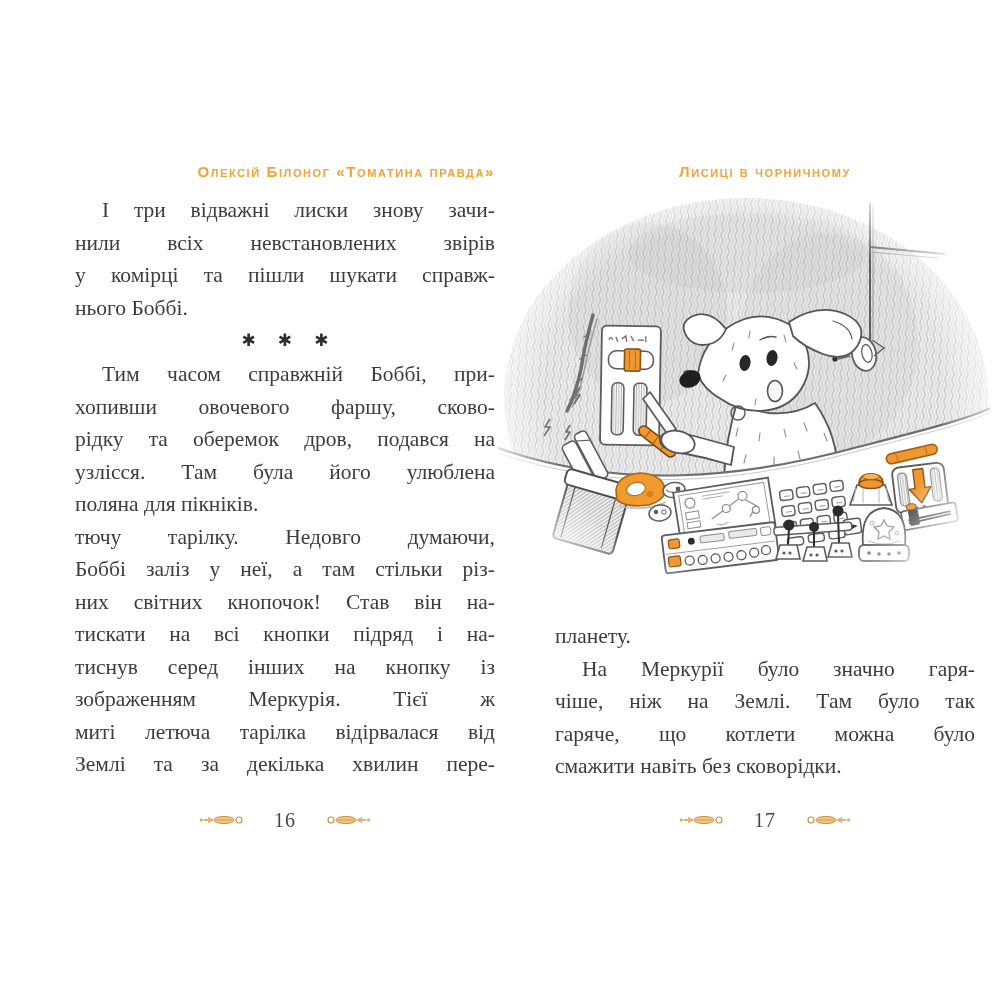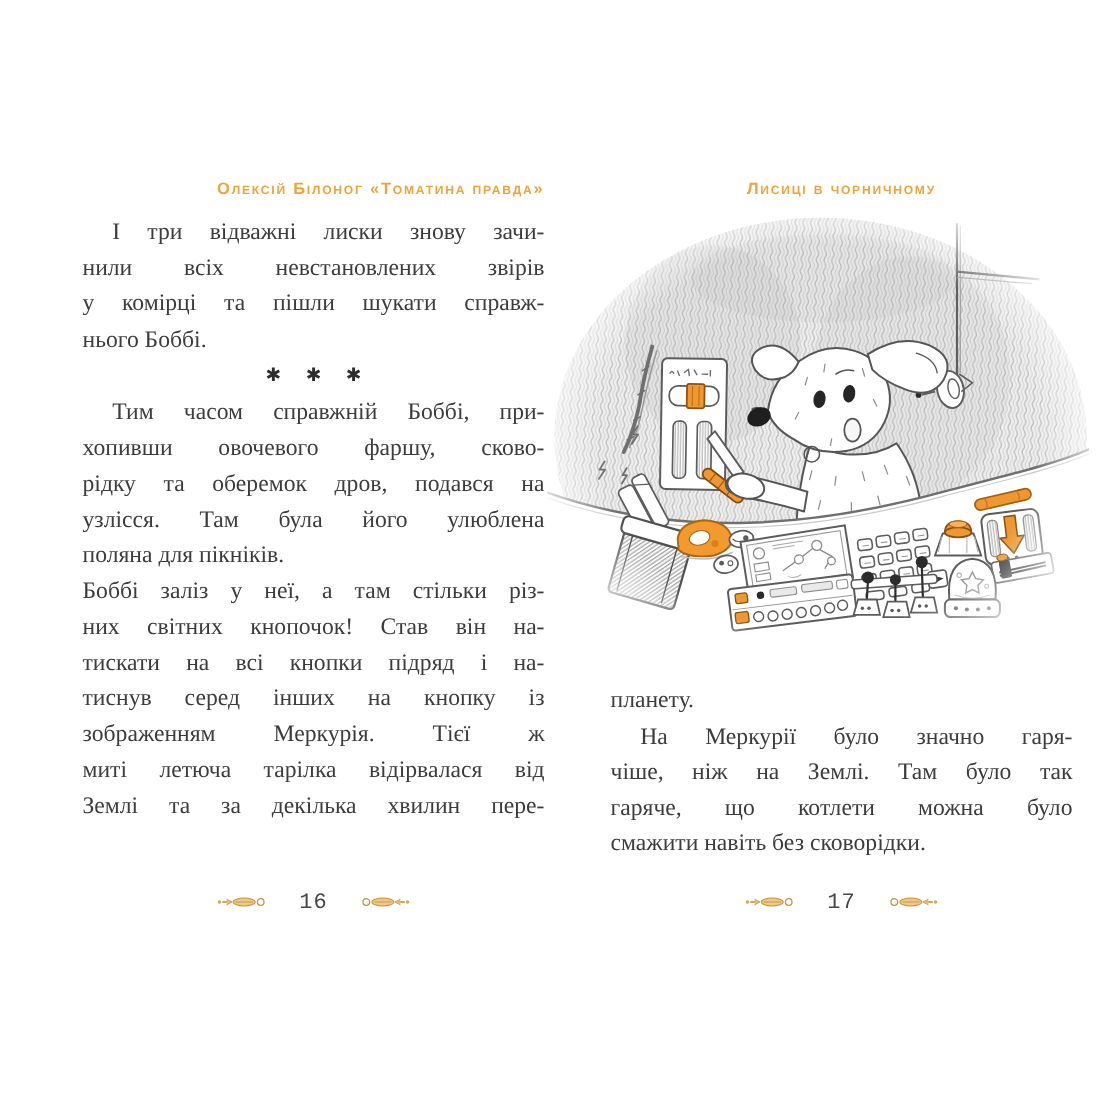--- a/index.html
+++ b/index.html
@@ -14,41 +14,42 @@
     font-size:15px;color:#f0a33c;top:163px;
   }
   .textcol{position:absolute;width:420px;font-size:21.5px;}
   .line{height:32.5px;line-height:32.5px;text-align:justify;text-align-last:justify;white-space:nowrap;}
   .line.end{text-align-last:left;}
   .line.ind{text-indent:27px;}
   .sep{height:34px;line-height:34px;text-align:center;text-align-last:center;
        font-size:17px;letter-spacing:9px;color:#2e2e2e;text-indent:9px;}
   .page-footer{
     position:absolute;width:420px;top:806px;height:28px;
-    display:flex;align-items:center;justify-content:center;gap:29px;font-family:Liberation Mono, monospace;
+    display:flex;align-items:center;justify-content:center;gap:29px;
   }
   .page-footer .num{font-size:20px;color:#474747;letter-spacing:1px;}
   .illu{position:absolute;left:498px;top:193px;}
 </style>
 </head>
 <body>
 
 <div class="page-header" style="left:75px;text-align:right;">Олексій Білоног «Томатина правда»</div>
 
 <div class="textcol" style="left:75px;top:194px;">
   <div class="line ind">І три відважні лиски знову зачи-</div>
   <div class="line">нили всіх невстановлених звірів</div>
   <div class="line">у комірці та пішли шукати справж-</div>
   <div class="line end">нього Боббі.</div>
   <div class="sep">✱ ✱ ✱</div>
   <div class="line ind">Тим часом справжній Боббі, при-</div>
   <div class="line">хопивши овочевого фаршу, сково-</div>
   <div class="line">рідку та оберемок дров, подався на</div>
   <div class="line">узлісся. Там була його улюблена</div>
   <div class="line end">поляна для пікніків.</div>
+  <div class="line">тючу тарілку. Недовго думаючи,</div>
   <div class="line">Боббі заліз у неї, а там стільки різ-</div>
   <div class="line">них світних кнопочок! Став він на-</div>
   <div class="line">тискати на всі кнопки підряд і на-</div>
   <div class="line">тиснув серед інших на кнопку із</div>
   <div class="line">зображенням Меркурія. Тієї ж</div>
   <div class="line">миті летюча тарілка відірвалася від</div>
   <div class="line">Землі та за декілька хвилин пере-</div>
 </div>
 
 <div class="page-footer" style="left:75px;">

